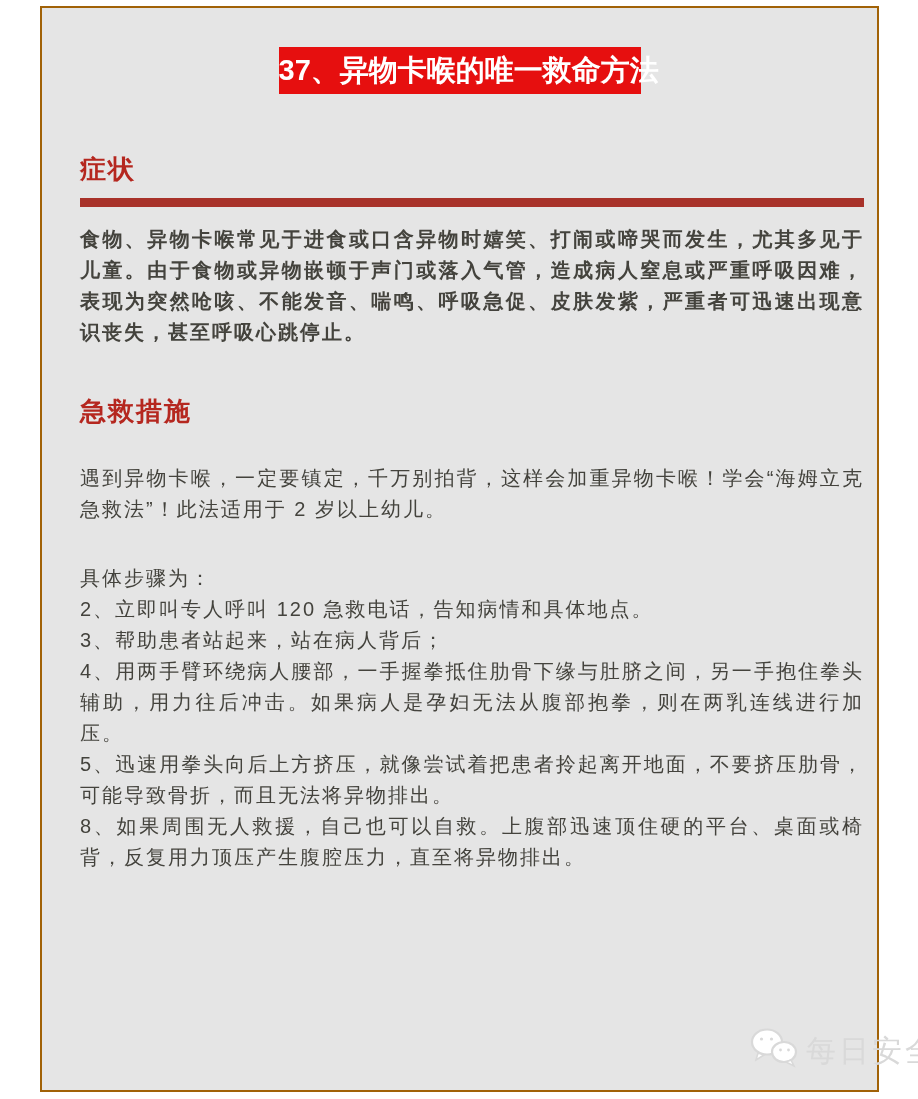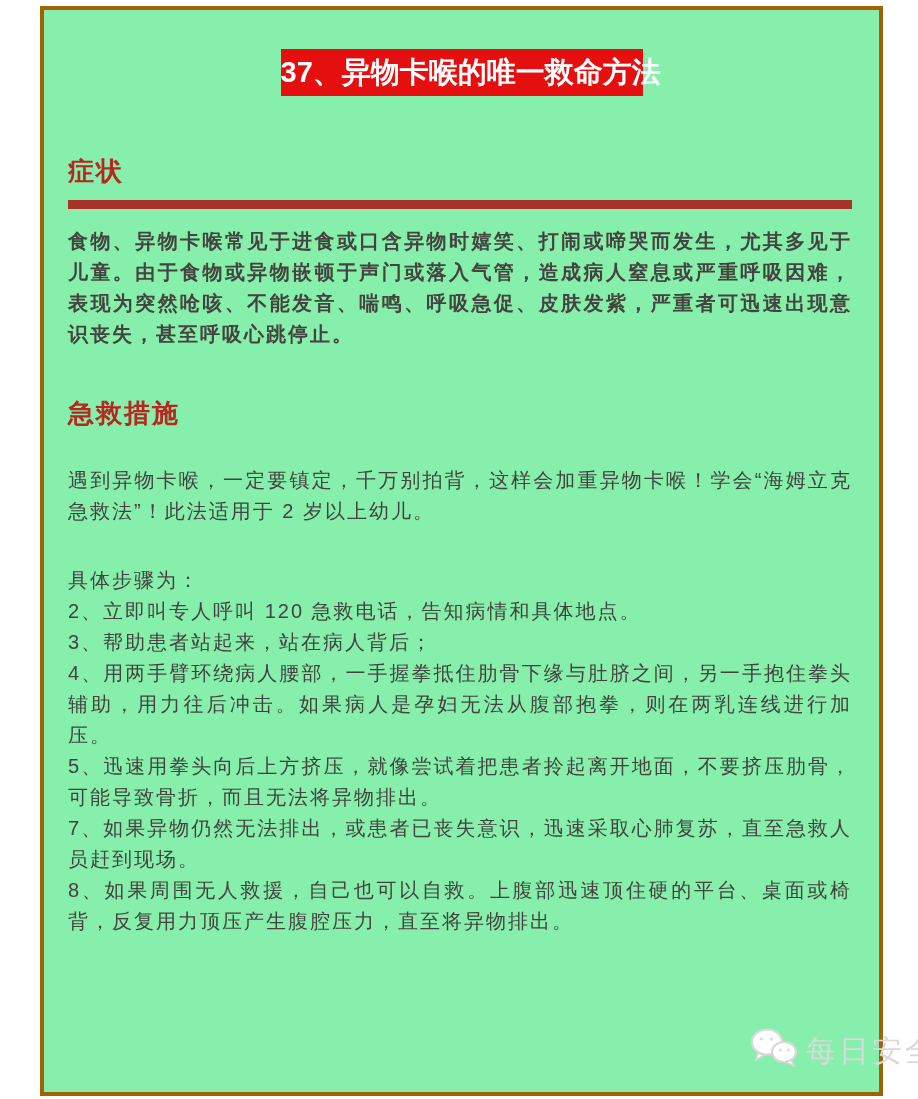--- a/index.html
+++ b/index.html
@@ -13,39 +13,39 @@
     position: relative;
     overflow: hidden;
     font-family: "Liberation Sans", "DejaVu Sans", sans-serif;
   }
   .frame {
     position: absolute;
     left: 40px;
     top: 6px;
     width: 835px;
     height: 1082px;
-    border: 4px solid #a16207;
-    background: #86efac;
+    border: 2px solid #a16207;
+    background: #e5e5e5;
     box-sizing: content-box;
   }
   .title-banner {
     margin: 39px auto 0 auto;
     width: 362px;
     height: 47px;
     background: #e60f0f;
     color: #ffffff;
     font-size: 29px;
     font-weight: bold;
     line-height: 47px;
     text-align: center;
     white-space: nowrap;
     letter-spacing: 0px;
   }
   .content {
-    padding: 0 18px 0 24px;
+    padding: 0 18px 0 38px;
   }
   .section-heading {
     margin: 60px 0 0 0;
     font-size: 26px;
     font-weight: bold;
     line-height: 30px;
     color: #b5271f;
     letter-spacing: 2px;
   }
   .section-heading.second {
@@ -105,21 +105,20 @@
     <div class="section-heading second">急救措施</div>
 
     <p class="body-text intro-para">遇到异物卡喉，一定要镇定，千万别拍背，这样会加重异物卡喉！学会“海姆立克急救法”！此法适用于 2 岁以上幼儿。</p>
 
     <p class="body-text steps-label">具体步骤为：</p>
 
     <p class="body-text step">2、立即叫专人呼叫 120 急救电话，告知病情和具体地点。</p>
     <p class="body-text step">3、帮助患者站起来，站在病人背后；</p>
     <p class="body-text step">4、用两手臂环绕病人腰部，一手握拳抵住肋骨下缘与肚脐之间，另一手抱住拳头辅助，用力往后冲击。如果病人是孕妇无法从腹部抱拳，则在两乳连线进行加压。</p>
     <p class="body-text step">5、迅速用拳头向后上方挤压，就像尝试着把患者拎起离开地面，不要挤压肋骨，可能导致骨折，而且无法将异物排出。</p>
-    <p class="body-text step">7、如果异物仍然无法排出，或患者已丧失意识，迅速采取心肺复苏，直至急救人员赶到现场。</p>
     <p class="body-text step">8、如果周围无人救援，自己也可以自救。上腹部迅速顶住硬的平台、桌面或椅背，反复用力顶压产生腹腔压力，直至将异物排出。</p>
 
   </div>
 </div>
 
 <div class="watermark">
   <span>
     <svg width="52" height="44" viewBox="0 0 52 44" fill="none">
       <ellipse cx="19" cy="16" rx="15" ry="12.5" stroke="#d9d9d9" stroke-width="2.2" fill="#ffffff"></ellipse>
       <path d="M10 27 L8 34 L16 29 Z" fill="#ffffff" stroke="#d9d9d9" stroke-width="1.6"></path>

